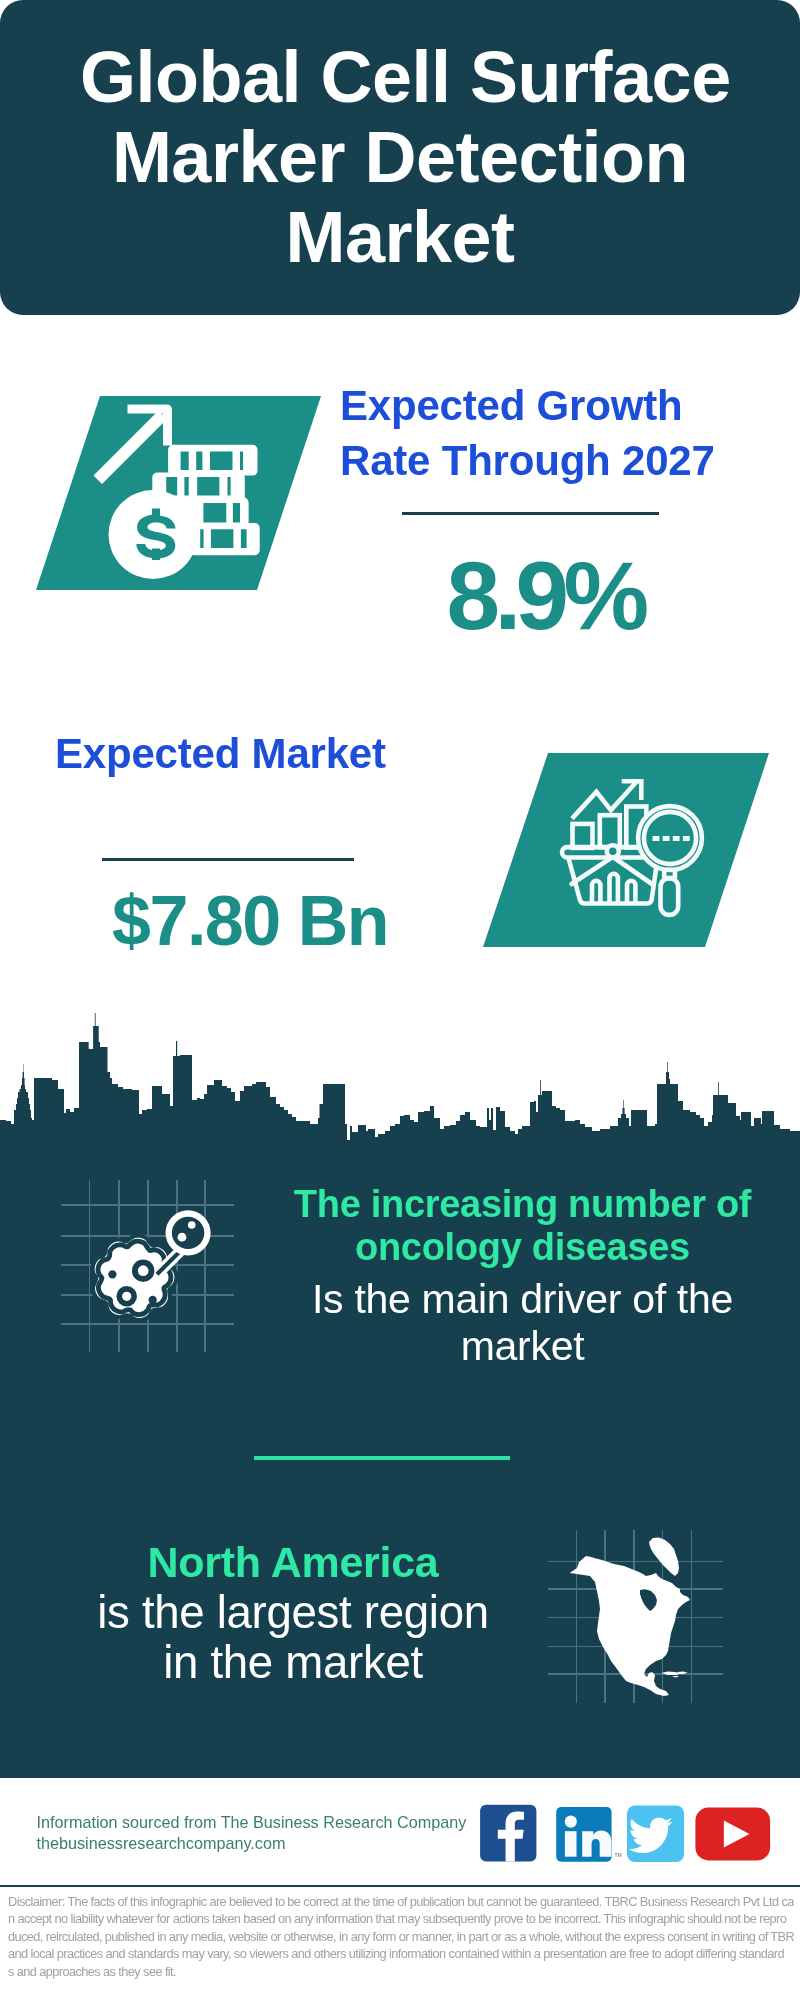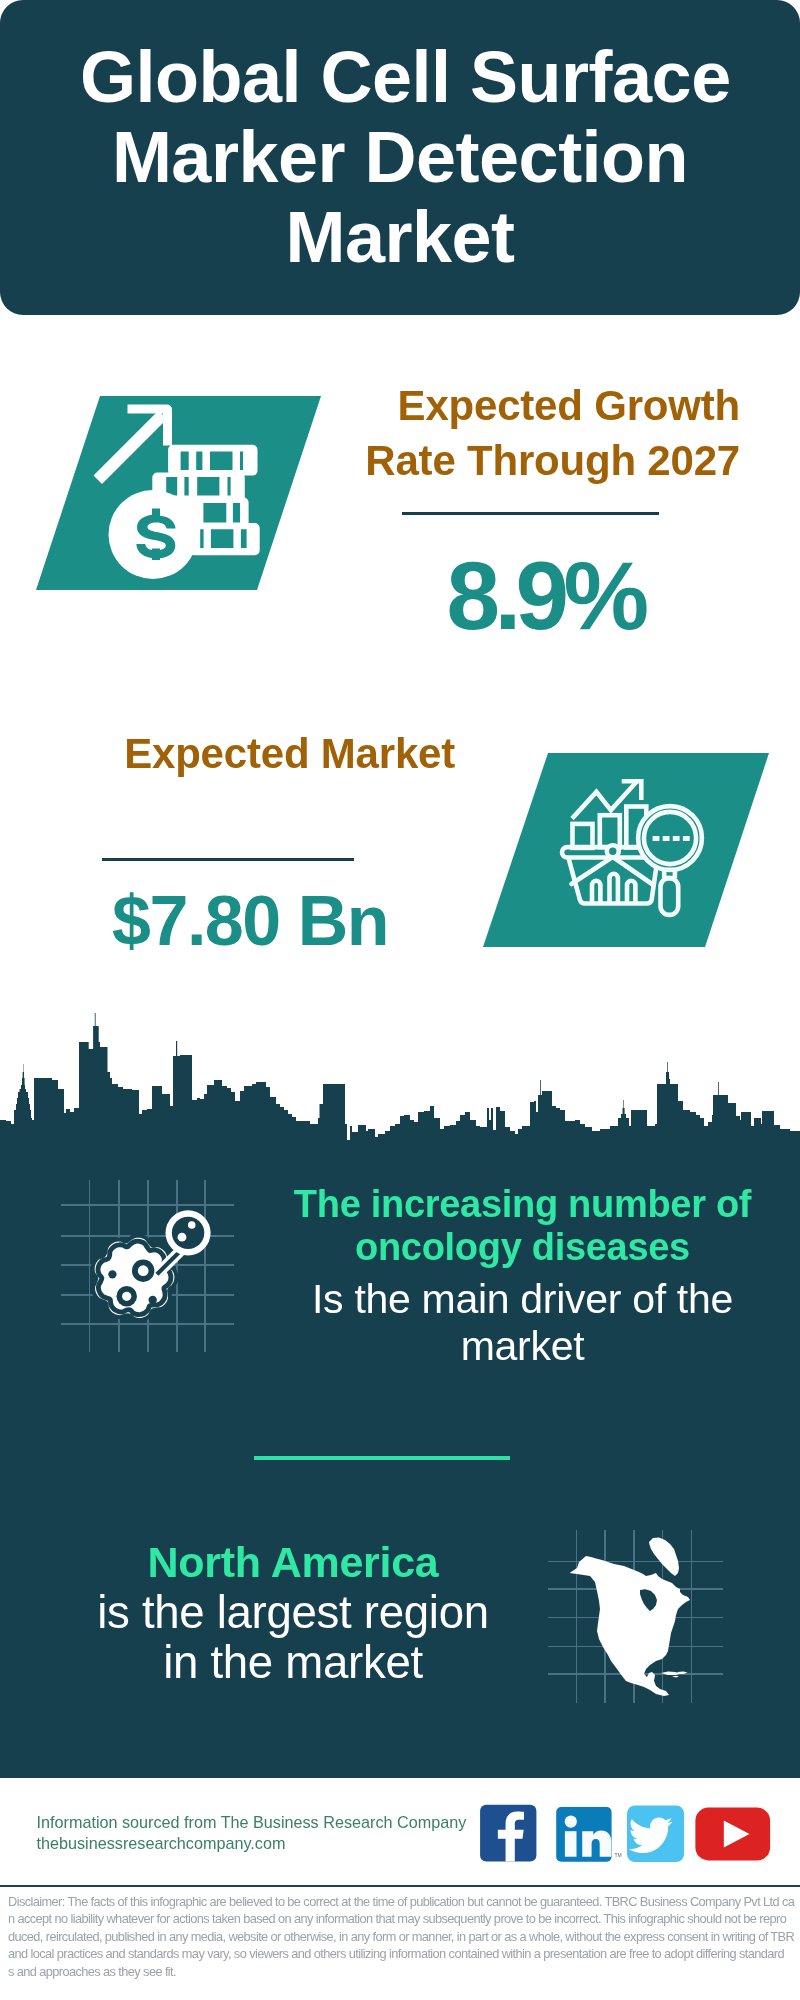--- a/index.html
+++ b/index.html
@@ -7,22 +7,22 @@
   body{width:800px;height:2000px;background:#ffffff;font-family:"Liberation Sans",sans-serif;overflow:hidden;}
   .page{position:relative;width:800px;height:2000px;background:#fff;}
 
   
   .header{position:absolute;left:0;top:0;width:800px;height:315px;background:#17404f;border-radius:23px;}
   .header-title{position:absolute;left:80px;top:37px;width:640px;white-space:nowrap;
     font-size:72px;font-weight:bold;line-height:80px;color:#ffffff;text-align:center;
     letter-spacing:-0.5px;}
 
   
-  .stat-label{position:absolute;font-size:42px;font-weight:bold;color:#a16207;
-    line-height:55px;text-align:right;letter-spacing:-0.2px;}
+  .stat-label{position:absolute;font-size:42px;font-weight:bold;color:#1d4ed8;
+    line-height:55px;text-align:left;letter-spacing:-0.2px;}
   .stat-divider{position:absolute;height:3px;background:#17404f;}
   .stat-value{position:absolute;font-weight:bold;color:#1b8e87;text-align:center;}
   .sv1{font-size:96.3px;line-height:96.3px;letter-spacing:-5.6px;}
   .sv2{font-size:70px;line-height:72.7px;letter-spacing:-1.5px;}
 
   
   .darkbody{position:absolute;left:0;top:1143px;width:800px;height:634.5px;background:#17404f;}
   .skyline{position:absolute;left:0;top:1010px;width:800px;height:135px;}
 
   .grid-box{position:absolute;}
@@ -224,19 +224,19 @@
             c16.55,0 25.6,-13.71 25.6,-25.6 l-0.03,-1.16 c1.76,-1.27 3.29,-2.86 4.49,-4.67 z"></path>
     </g>
     <g>
       <rect x="217.4" y="5.6" width="74.7" height="52.8" rx="13" fill="#dd2222"></rect>
       <path fill="#ffffff" d="M245.8,18.5 L271.5,32 L245.8,45.5 z"></path>
     </g>
   </svg>
 
   <div class="disclaimer-line"></div>
   <div class="disclaimer">
-    <div class="dl">Disclaimer: The facts of this infographic are believed to be correct at the time of publication but cannot be guaranteed. TBRC Business Company Pvt Ltd ca</div>
+    <div class="dl">Disclaimer: The facts of this infographic are believed to be correct at the time of publication but cannot be guaranteed. TBRC Business Research Pvt Ltd ca</div>
     <div class="dl">n accept no liability whatever for actions taken based on any information that may subsequently prove to be incorrect. This infographic should not be repro</div>
     <div class="dl">duced, reirculated, published in any media, website or otherwise, in any form or manner, in part or as a whole, without the express consent in writing of TBR</div>
     <div class="dl">and local practices and standards may vary, so viewers and others utilizing information contained within a presentation are free to adopt differing standard</div>
     <div class="dl">s and approaches as they see fit.</div>
   </div>
 </div>
 
 </body></html>

